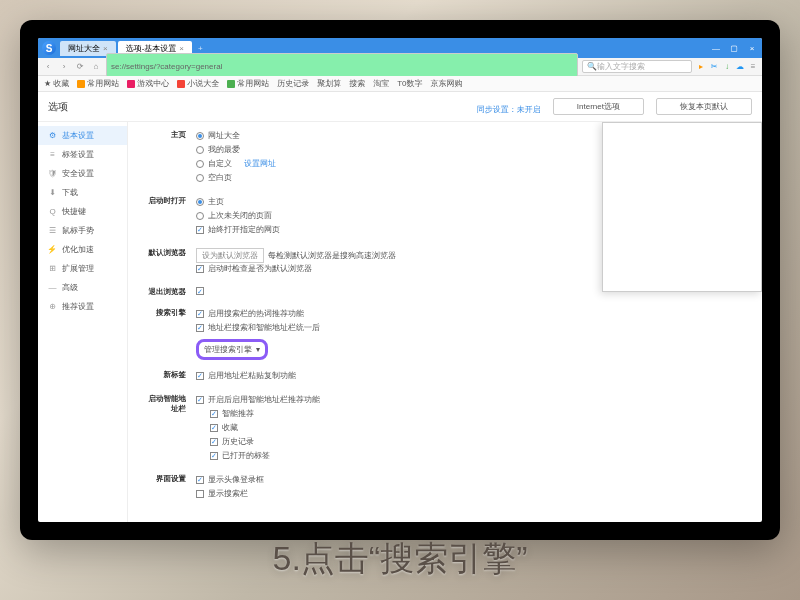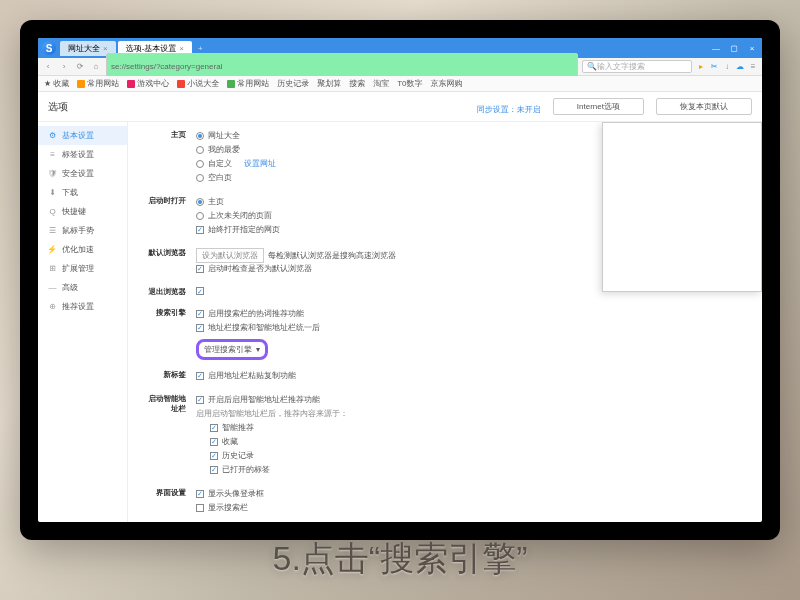--- a/index.html
+++ b/index.html
@@ -261,21 +261,20 @@
                   </div>
                 </div>
               </div>
               <div class="row">
                 <div class="rlabel">启动智能地址栏</div>
                 <div class="rcontent">
                   <div class="opt">
                     <span class="check checked"></span>
                     <span>开启后启用智能地址栏推荐功能</span>
                   </div>
-                  <div style="margin:3px 0;color:#888">启用启动智能地址栏后，推荐内容来源于：</div>
                   <div class="opt subopt">
                     <span class="check checked"></span>
                     <span>智能推荐</span>
                   </div>
                   <div class="opt subopt">
                     <span class="check checked"></span>
                     <span>收藏</span>
                   </div>
                   <div class="opt subopt">
                     <span class="check checked"></span>

